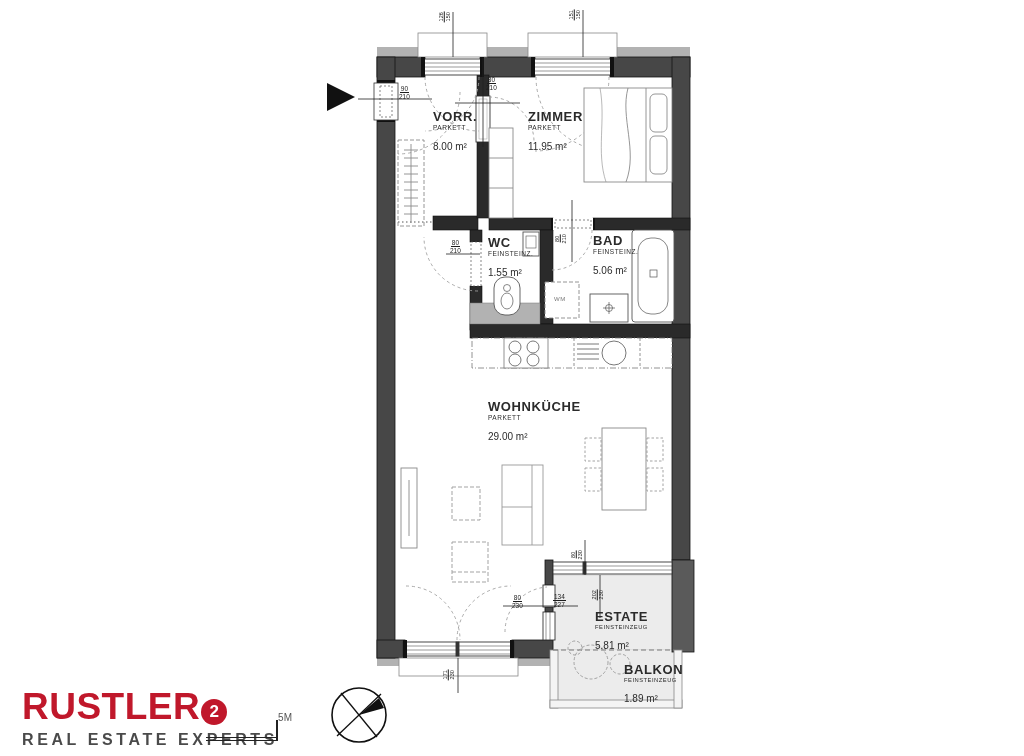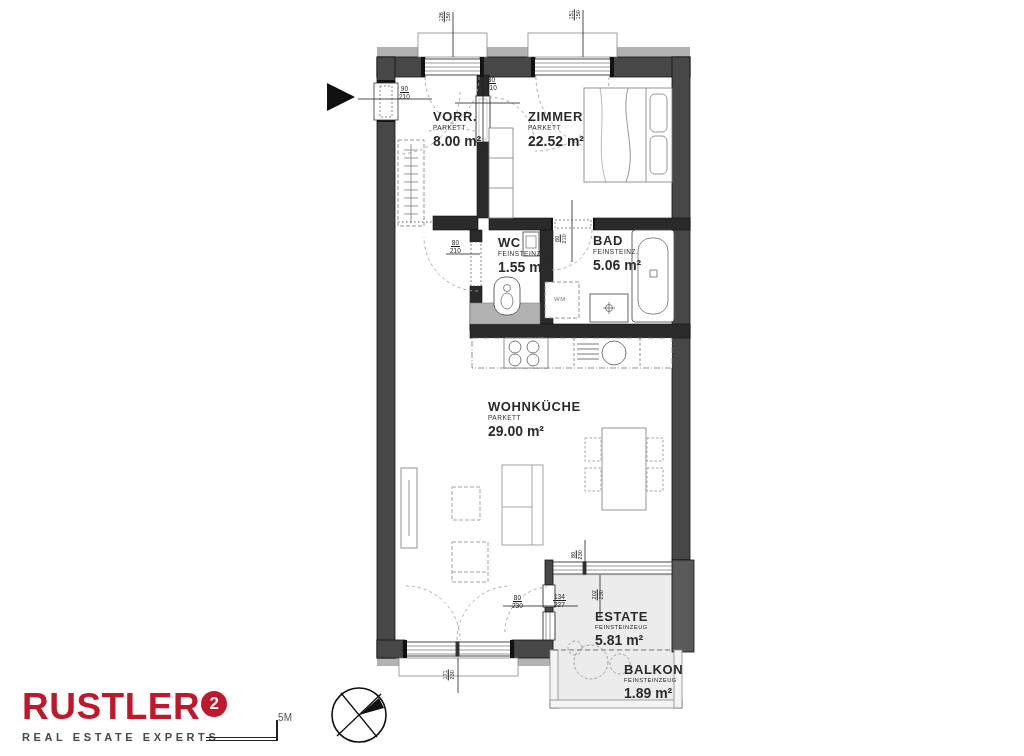--- a/index.html
+++ b/index.html
@@ -3,32 +3,32 @@
 <meta charset="utf-8">
 <style>
   html,body{margin:0;padding:0;background:#fff;}
   .canvas{position:relative;width:844px;height:756px;background:#ffffff;overflow:hidden;
           font-family:"Liberation Sans", sans-serif;}
   .plan-svg{position:absolute;left:0;top:0;}
   .lbl{position:absolute;color:#2b2b2b;}
   .room{line-height:1;}
   .room .rname{font-size:13px;font-weight:700;letter-spacing:.6px;white-space:nowrap;}
   .room .rfloor{font-size:6.5px;font-weight:400;letter-spacing:.5px;margin-top:2px;white-space:nowrap;}
-  .room .rarea{font-size:14px;font-weight:700;margin-top:2px;white-space:nowrap;}
+  .room .rarea{font-size:10px;font-weight:400;margin-top:10px;white-space:nowrap;}
   .dim{display:flex;flex-direction:column;align-items:center;font-size:6.5px;line-height:1.15;
        color:#1c1c1c;white-space:nowrap;}
   .dim .top{border-bottom:.5px solid #1c1c1c;padding:0 1px;}
   .rot{transform:rotate(-90deg);transform-origin:center center;font-size:5.5px;}
   .wm-lbl{font-size:6px;color:#777;letter-spacing:.5px;}
   .footer-logo{position:absolute;left:22px;top:688px;width:260px;}
-  .brand-row{position:relative;display:flex;align-items:center;}
+  .brand-row{position:relative;display:flex;align-items:flex-end;}
   .brand-name{font-size:37px;line-height:1;font-weight:700;letter-spacing:.5px;}
   .brand-badge{width:26px;height:26px;border-radius:50%;color:#fff;font-size:17px;font-weight:700;
                display:flex;align-items:center;justify-content:center;margin-left:1px;margin-top:-6px;}
-  .brand-tagline{font-size:11px;font-weight:700;letter-spacing:3.6px;color:#4a4a4a;margin-top:6px;}
+  .brand-tagline{font-size:16px;font-weight:700;letter-spacing:3.6px;color:#4a4a4a;margin-top:6px;}
   .scalebar{position:absolute;left:206px;top:712px;width:86px;height:34px;}
   .scale-label{position:absolute;right:0;top:0;font-size:10px;color:#555;}
   .scale-lines{position:absolute;left:0;top:25px;width:72px;border-top:1.5px solid #222;border-bottom:1.5px solid #222;height:2px;}
   .scale-tick{position:absolute;left:70px;top:8px;width:1.5px;height:20px;background:#222;}
   .compass{position:absolute;left:328px;top:684px;}
 </style>
 </head>
 <body>
 
 <div class="canvas">
@@ -244,23 +244,23 @@
   </svg>
 
   <div class="lbl room" style="left:433px;top:110px;">
     <div class="rname">VORR.</div>
     <div class="rfloor">PARKETT</div>
     <div class="rarea">8.00 m²</div>
   </div>
   <div class="lbl room" style="left:528px;top:110px;">
     <div class="rname">ZIMMER</div>
     <div class="rfloor">PARKETT</div>
-    <div class="rarea">22.52 m²</div>
-  </div>
-  <div class="lbl room" style="left:498px;top:236px;">
+    <div class="rarea">11.95 m²</div>
+  </div>
+  <div class="lbl room" style="left:488px;top:236px;">
     <div class="rname">WC</div>
     <div class="rfloor">FEINSTEINZ.</div>
     <div class="rarea">1.55 m²</div>
   </div>
   <div class="lbl room" style="left:593px;top:234px;">
     <div class="rname">BAD</div>
     <div class="rfloor">FEINSTEINZ.</div>
     <div class="rarea">5.06 m²</div>
   </div>
   <div class="lbl room" style="left:488px;top:400px;">

